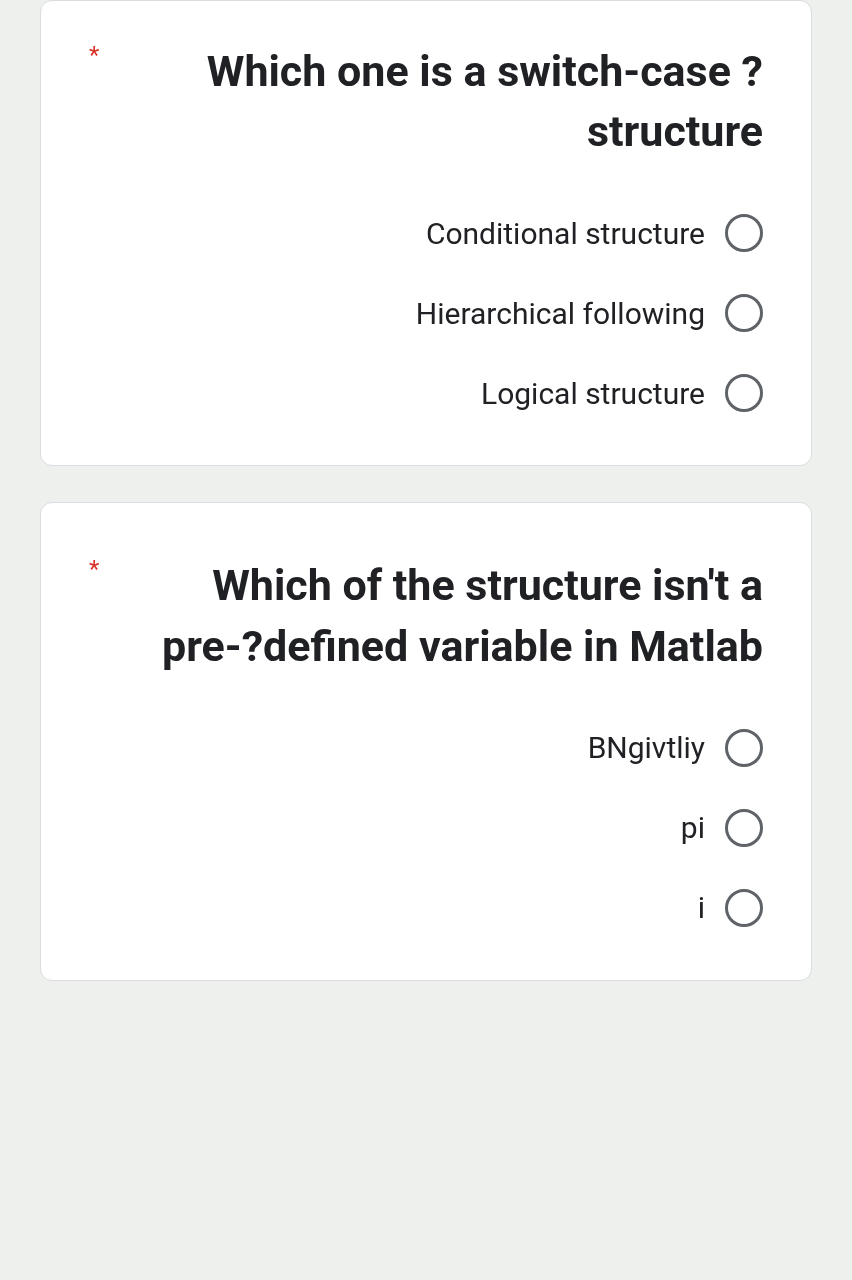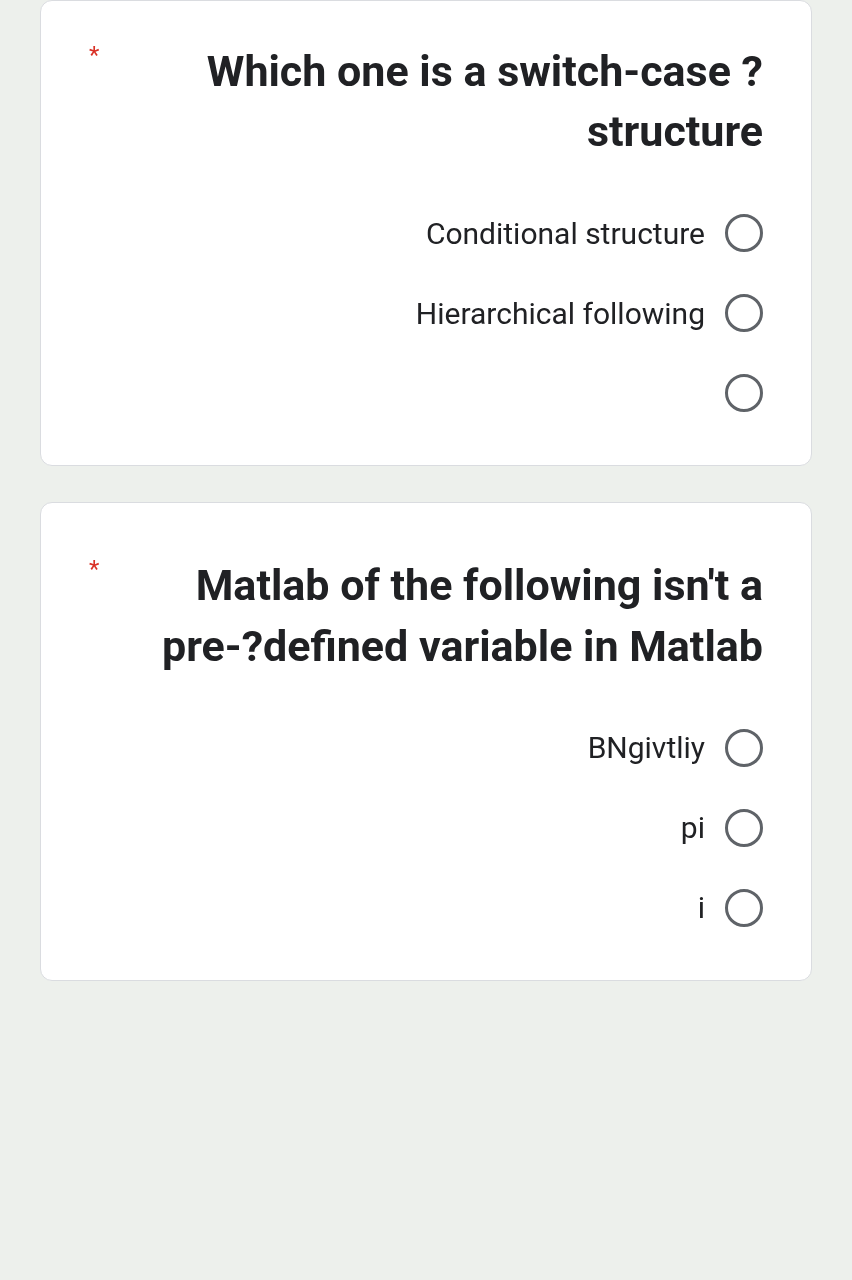--- a/index.html
+++ b/index.html
@@ -84,29 +84,30 @@
   <div class="options">
     <div class="option-row">
       <span class="option-label">Conditional structure</span>
       <span class="radio-circle"></span>
     </div>
     <div class="option-row">
       <span class="option-label">Hierarchical following</span>
       <span class="radio-circle"></span>
     </div>
     <div class="option-row">
+      <span class="option-label">Logical structure</span>
       <span class="radio-circle"></span>
     </div>
   </div>
 </div>
 
 <div class="card card2-start">
   <div class="question-header">
     <span class="required-star">*</span>
-    <div class="question-text">Matlab of the following isn't a pre-?defined variable in Matlab</div>
+    <div class="question-text">Which of the structure isn't a pre-?defined variable in Matlab</div>
   </div>
   <div class="options">
     <div class="option-row">
       <span class="option-label">BNgivtliy</span>
       <span class="radio-circle"></span>
     </div>
     <div class="option-row">
       <span class="option-label">pi</span>
       <span class="radio-circle"></span>
     </div>

